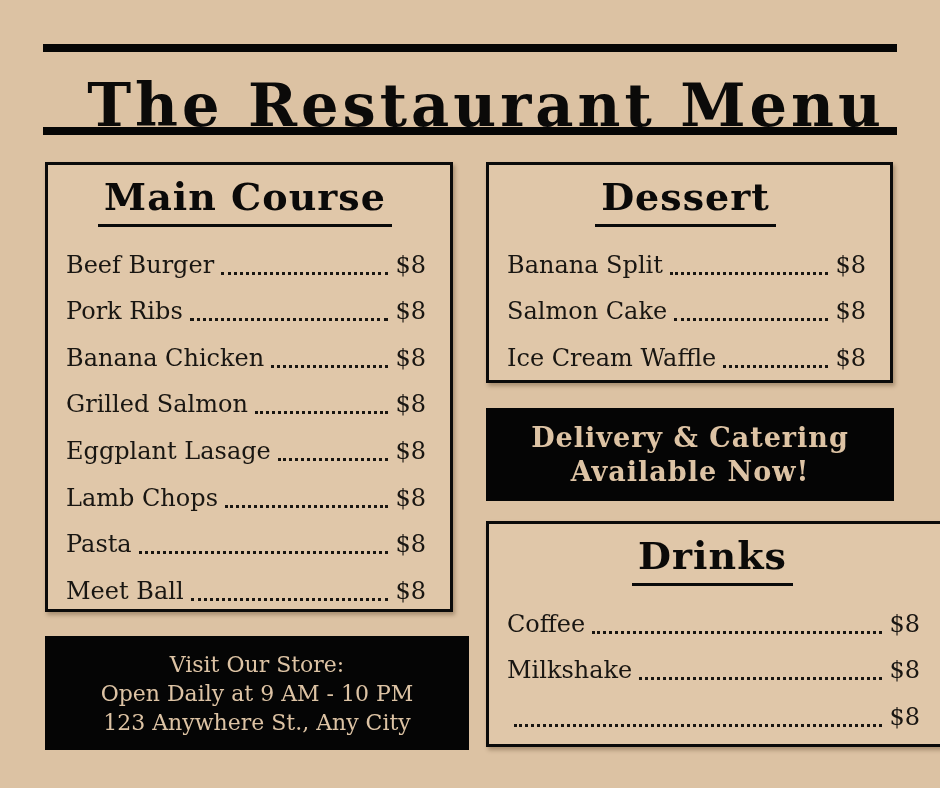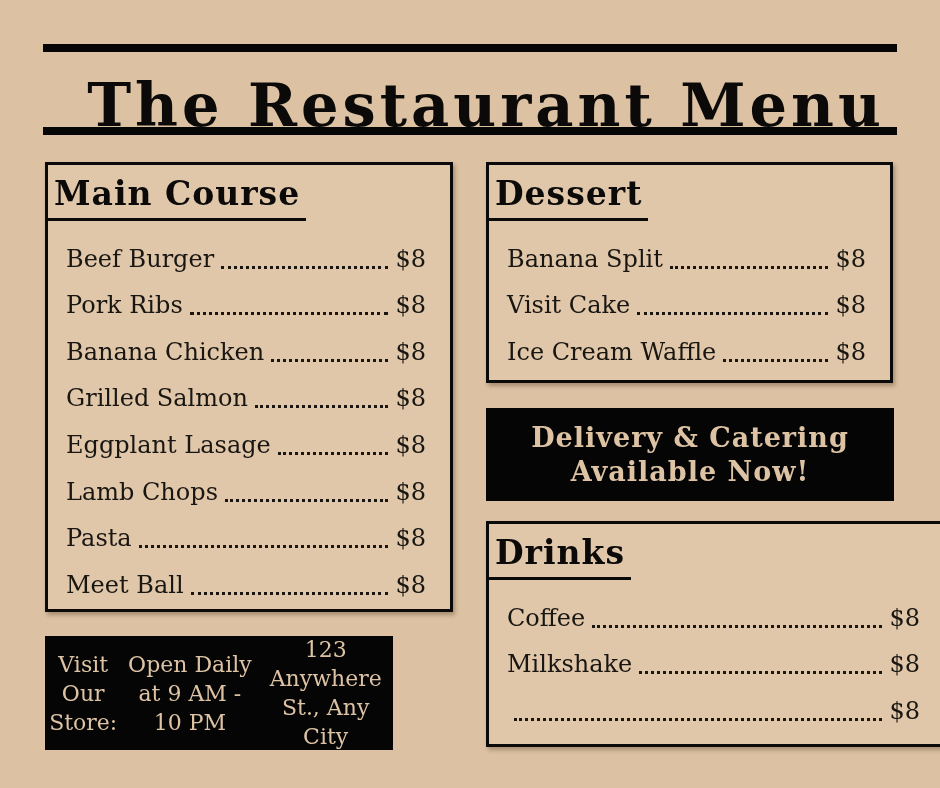--- a/index.html
+++ b/index.html
@@ -36,21 +36,22 @@
     border: 3px solid #0a0a0a;
     box-sizing: border-box;
     box-shadow: 2px 3px 4px rgba(70, 45, 20, 0.35);
   }
   .panel-main    { left: 45px;  top: 162px; width: 408px; height: 450px; }
   .panel-dessert { left: 486px; top: 162px; width: 407px; height: 221px; }
   .panel-drinks  { left: 486px; top: 521px; width: 461px; height: 226px; }
 
   .panel h2 {
     margin: 9px 8px 0 0;
-    font-size: 33px; font-weight: 800; letter-spacing: 1px;
+    text-align: center;
+    font-size: 38px; font-weight: 800; letter-spacing: 1px;
     color: #0b0a09;
   }
   .panel h2 .underlined {
     display: inline-block;
     border-bottom: 3px solid #0a0a0a;
     padding: 0 6px 5px 6px;
   }
 
   .items { margin: 14px 24px 0 18px; }
   .menu-row {
@@ -73,23 +74,23 @@
     position: absolute; left: 486px; top: 408px; width: 408px; height: 93px;
     background: #050505;
     display: flex; flex-direction: column; align-items: center; justify-content: center;
     text-align: center;
   }
   .banner .banner-line {
     font-size: 27px; font-weight: 700; line-height: 34px; letter-spacing: 1px;
     color: #ddc3a4;
   }
   .store-box {
-    position: absolute; left: 45px; top: 636px; width: 348px; height: 114px;
+    position: absolute; left: 45px; top: 636px; width: 424px; height: 114px;
     background: #050505;
-    display: flex; flex-direction: row; align-items: center; justify-content: center;
+    display: flex; flex-direction: column; align-items: center; justify-content: center;
     text-align: center;
   }
   .store-box .store-line {
     font-size: 22px; line-height: 29px;
     color: #ddc3a4;
   }
 </style>
 </head>
 <body>
 
@@ -147,21 +148,21 @@
 
   <section class="panel panel-dessert">
     <h2><span class="underlined">Dessert</span></h2>
     <div class="items">
         <div class="menu-row">
           <span class="item-name">Banana Split</span>
           <span class="leader"></span>
           <span class="item-price">$8</span>
         </div>
         <div class="menu-row">
-          <span class="item-name">Visit Cake</span>
+          <span class="item-name">Salmon Cake</span>
           <span class="leader"></span>
           <span class="item-price">$8</span>
         </div>
         <div class="menu-row">
           <span class="item-name">Ice Cream Waffle</span>
           <span class="leader"></span>
           <span class="item-price">$8</span>
         </div>
       </div>
   </section>

